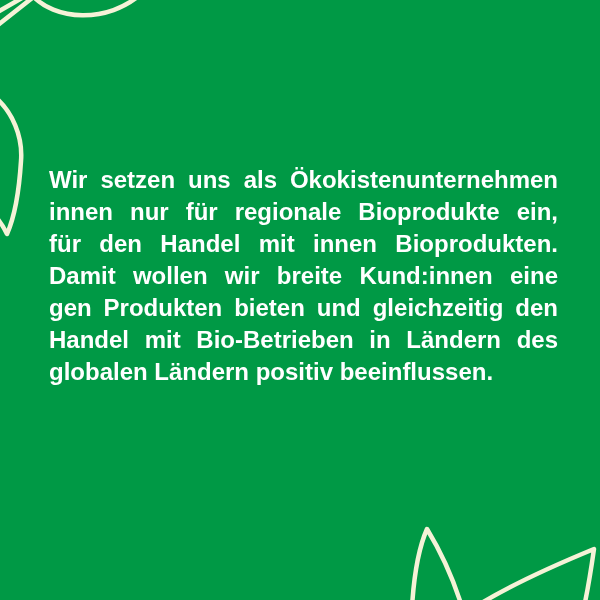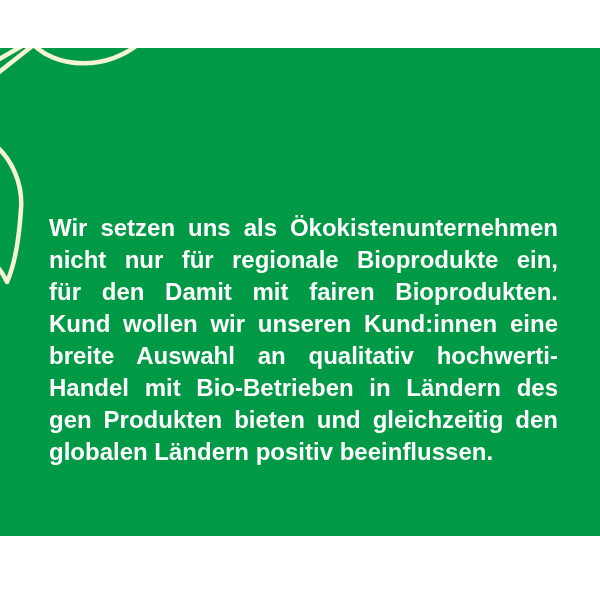--- a/index.html
+++ b/index.html
@@ -6,24 +6,23 @@
     margin: 0;
     padding: 0;
     width: 600px;
     height: 600px;
     overflow: hidden;
     font-family: "Liberation Sans", sans-serif;
   }
   .stage {
     position: relative;
     width: 600px;
-    height: 488px;
+    height: 600px;
     background: var(--bg, #009945);
     overflow: hidden;
-    margin-top: 48px;
   }
   .deco {
     position: absolute;
     inset: 0;
     width: 600px;
     height: 600px;
     display: block;
     pointer-events: none;
   }
   .deco path {
@@ -67,22 +66,21 @@
 
     <path d="M -4 98 C 12 112, 23 136, 21 161 C 19 193, 15 216, 7 234 C 3 226, -1 219, -8 213"></path>
 
     <path d="M 412 607 C 414 575, 419 547, 427 529 C 441 552, 453 578, 462 607"></path>
 
     <path d="M 475 607 C 510 585, 560 563, 594 549 C 591 570, 588 589, 584 607"></path>
   </svg>
 
   <div class="text-block">
     <div class="line">Wir setzen uns als Ökokistenunternehmen</div>
-    <div class="line">nicht nur für regionale Bioprodukte ein,</div>
-    <div class="line">für den Damit mit fairen Bioprodukten.</div>
-    <div class="line">Kund wollen wir unseren Kund:innen eine</div>
-    <div class="line">breite Auswahl an qualitativ hochwerti-</div>
+    <div class="line">innen nur für regionale Bioprodukte ein,</div>
+    <div class="line">für den Handel mit innen Bioprodukten.</div>
+    <div class="line">Damit wollen wir breite Kund:innen eine</div>
+    <div class="line">gen Produkten bieten und gleichzeitig den</div>
     <div class="line">Handel mit Bio-Betrieben in Ländern des</div>
-    <div class="line">gen Produkten bieten und gleichzeitig den</div>
     <div class="line last">globalen Ländern positiv beeinflussen.</div>
   </div>
 
 </div>
 
 </body></html>

